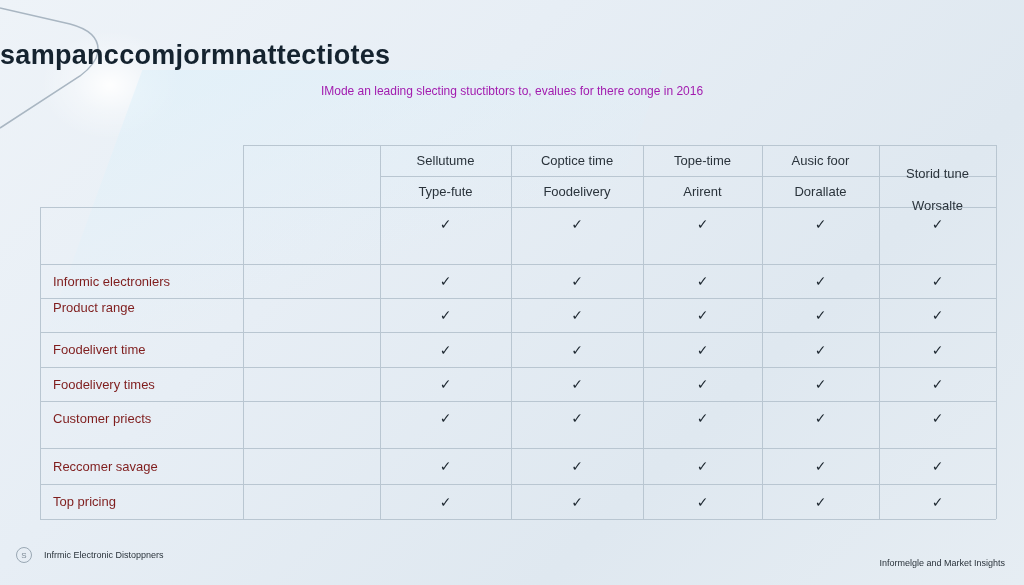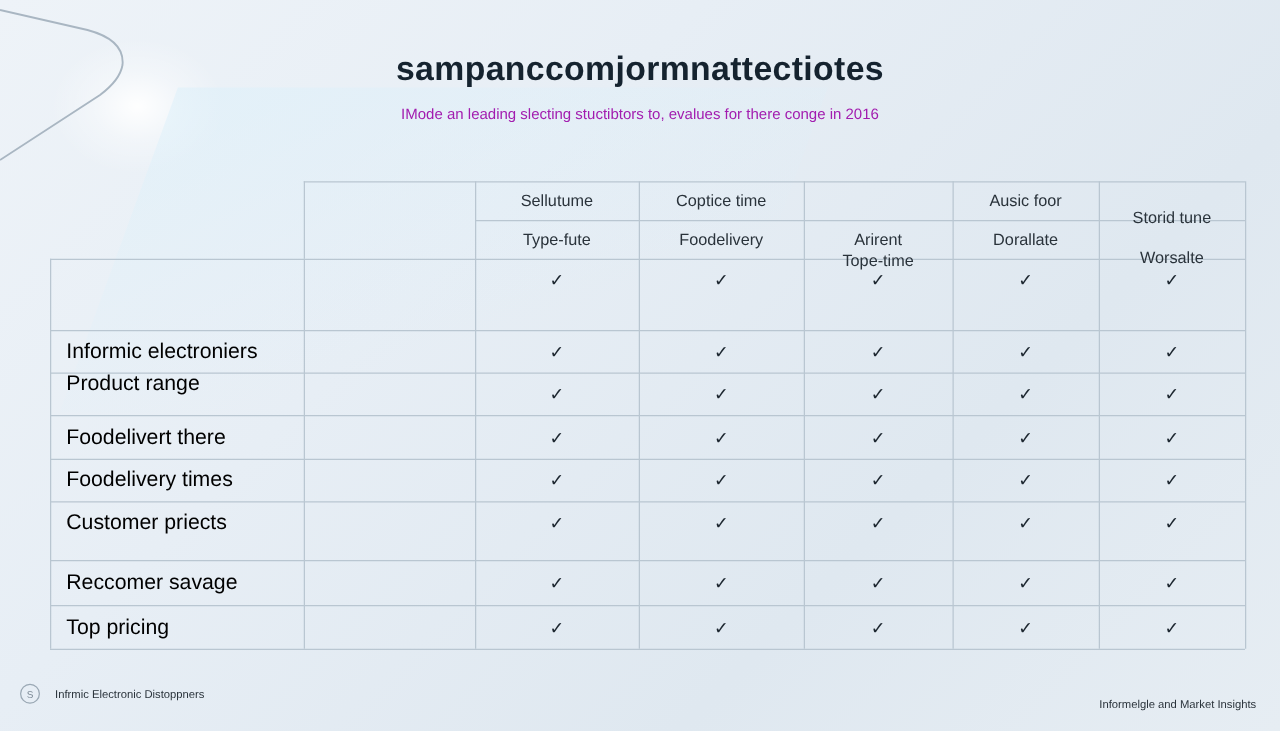--- a/index.html
+++ b/index.html
@@ -31,21 +31,20 @@
       pointer-events: none;
     }
     .bg-curve {
       position: absolute;
       left: 0; top: 0;
     }
     .title {
       position: absolute;
       left: 0; right: 0;
       top: 40px;
-      text-align: center;
       font-size: 27px;
       font-weight: bold;
       letter-spacing: 0.3px;
       color: #15232f;
     }
     .subtitle {
       position: absolute;
       left: 0; right: 0;
       top: 84px;
       text-align: center;
@@ -61,22 +60,22 @@
       font-size: 13px;
       color: #2a333b;
     }
     .line {
       position: absolute;
       background: #b9c6d1;
     }
     .row-label {
       position: absolute;
       left: 53px;
-      font-size: 17px;
-      color: #000000;
+      font-size: 13px;
+      color: #7f1d1d;
       display: flex;
       align-items: center;
     }
     .check {
       position: absolute;
       width: 16px;
       margin-left: -8px;
       text-align: center;
       font-size: 14px;
       color: #1d2730;
@@ -140,21 +139,21 @@
     <div class="line" style="left: 380px; top: 145px; width: 1px; height: 374px;"></div>
     <div class="line" style="left: 511px; top: 145px; width: 1px; height: 374px;"></div>
     <div class="line" style="left: 643px; top: 145px; width: 1px; height: 374px;"></div>
     <div class="line" style="left: 762px; top: 145px; width: 1px; height: 374px;"></div>
     <div class="line" style="left: 879px; top: 145px; width: 1px; height: 374px;"></div>
     <div class="line" style="left: 996px; top: 145px; width: 1px; height: 374px;"></div>
     <div class="hdr-cell" style="left: 380px; top: 145px; width: 131px; height: 31px;">Sellutume</div>
     <div class="hdr-cell" style="left: 380px; top: 176px; width: 131px; height: 31px;">Type-fute</div>
     <div class="hdr-cell" style="left: 511px; top: 145px; width: 132px; height: 31px;">Coptice time</div>
     <div class="hdr-cell" style="left: 511px; top: 176px; width: 132px; height: 31px;">Foodelivery</div>
-    <div class="hdr-cell" style="left: 643px; top: 145px; width: 119px; height: 31px; margin-top: 48px;">Tope-time</div>
+    <div class="hdr-cell" style="left: 643px; top: 145px; width: 119px; height: 31px;">Tope-time</div>
     <div class="hdr-cell" style="left: 643px; top: 176px; width: 119px; height: 31px;">Arirent</div>
     <div class="hdr-cell" style="left: 762px; top: 145px; width: 117px; height: 31px;">Ausic foor</div>
     <div class="hdr-cell" style="left: 762px; top: 176px; width: 117px; height: 31px;">Dorallate</div>
     <div class="hdr-cell" style="left: 879px; top: 145px; width: 117px; height: 31px; margin-top: 13px;">Storid tune</div>
     <div class="hdr-cell" style="left: 879px; top: 176px; width: 117px; height: 31px; margin-top: 14px;">Worsalte</div>
     <div class="row-label" style="top: 207px; height: 34px;"></div>
     <div class="check" style="left: 445.5px; top: 216px;">✓</div>
     <div class="check" style="left: 577px; top: 216px;">✓</div>
     <div class="check" style="left: 702.5px; top: 216px;">✓</div>
     <div class="check" style="left: 820.5px; top: 216px;">✓</div>
@@ -164,21 +163,21 @@
     <div class="check" style="left: 577px; top: 273px;">✓</div>
     <div class="check" style="left: 702.5px; top: 273px;">✓</div>
     <div class="check" style="left: 820.5px; top: 273px;">✓</div>
     <div class="check" style="left: 937.5px; top: 273px;">✓</div>
     <div class="row-label" style="top: 290px; height: 34px;">Product range</div>
     <div class="check" style="left: 445.5px; top: 307px;">✓</div>
     <div class="check" style="left: 577px; top: 307px;">✓</div>
     <div class="check" style="left: 702.5px; top: 307px;">✓</div>
     <div class="check" style="left: 820.5px; top: 307px;">✓</div>
     <div class="check" style="left: 937.5px; top: 307px;">✓</div>
-    <div class="row-label" style="top: 332px; height: 35px;">Foodelivert there</div>
+    <div class="row-label" style="top: 332px; height: 35px;">Foodelivert time</div>
     <div class="check" style="left: 445.5px; top: 341.5px;">✓</div>
     <div class="check" style="left: 577px; top: 341.5px;">✓</div>
     <div class="check" style="left: 702.5px; top: 341.5px;">✓</div>
     <div class="check" style="left: 820.5px; top: 341.5px;">✓</div>
     <div class="check" style="left: 937.5px; top: 341.5px;">✓</div>
     <div class="row-label" style="top: 367px; height: 34px;">Foodelivery times</div>
     <div class="check" style="left: 445.5px; top: 376px;">✓</div>
     <div class="check" style="left: 577px; top: 376px;">✓</div>
     <div class="check" style="left: 702.5px; top: 376px;">✓</div>
     <div class="check" style="left: 820.5px; top: 376px;">✓</div>

